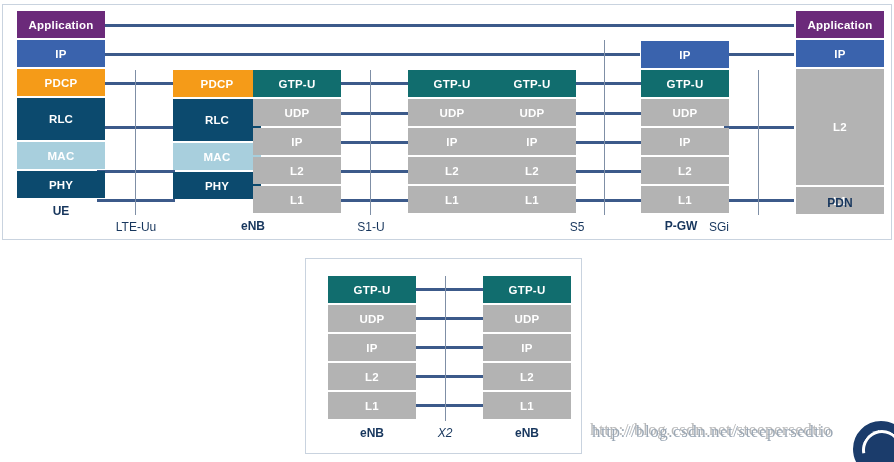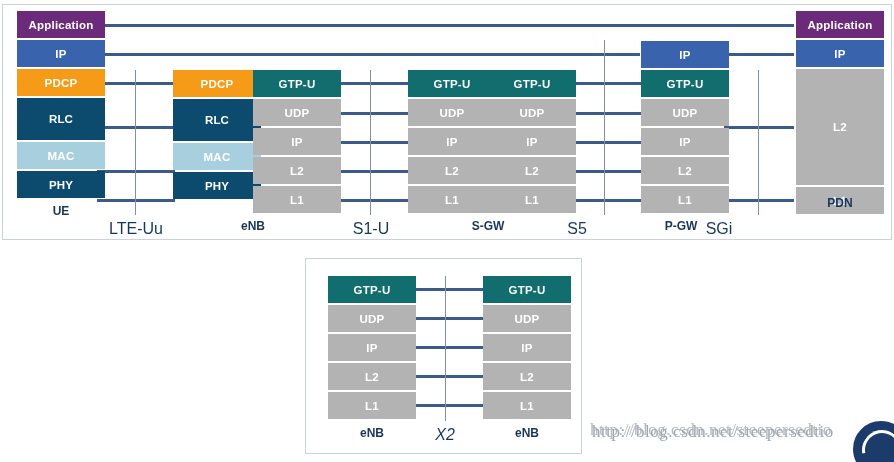--- a/index.html
+++ b/index.html
@@ -60,21 +60,21 @@
     width: 100%;
     text-align: center;
     font-size: 12px;
     font-weight: bold;
     color: #17365d;
     white-space: nowrap;
   }
   .iface-label {
     position: absolute;
     text-align: center;
-    font-size: 16px;
+    font-size: 12px;
     color: #17365d;
     white-space: nowrap;
   }
 
   
   .hline {
     position: absolute;
     height: 3px;
     background: #3c5a8a;
   }
@@ -199,21 +199,20 @@
     <div class="layer l-grey">L1</div>
   </div>
 
   <div class="stack" id="stack-sgw-right" style="left:488px; top:70px;">
     <div class="layer l-gtpu">GTP-U</div>
     <div class="layer l-grey">UDP</div>
     <div class="layer l-grey">IP</div>
     <div class="layer l-grey">L2</div>
     <div class="layer l-grey">L1</div>
   </div>
-  <div class="node-label" style="left:408px; top:219px; width:160px;">S-GW</div>
 
   <div class="stack" id="stack-pgw" style="left:641px; top:41px;">
     <div class="layer l-ip">IP</div>
     <div class="layer l-gtpu">GTP-U</div>
     <div class="layer l-grey">UDP</div>
     <div class="layer l-grey">IP</div>
     <div class="layer l-grey">L2</div>
     <div class="layer l-grey">L1</div>
   </div>
   <div class="node-label" style="left:641px; top:219px; width:80px;">P-GW</div>

